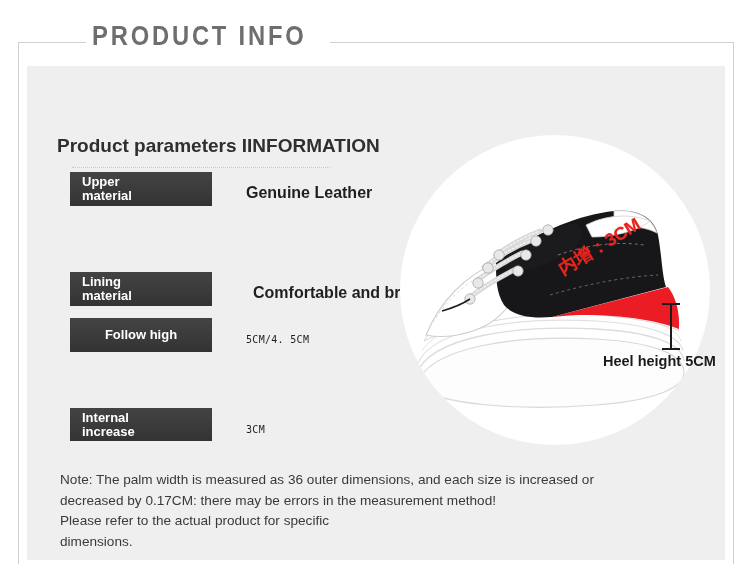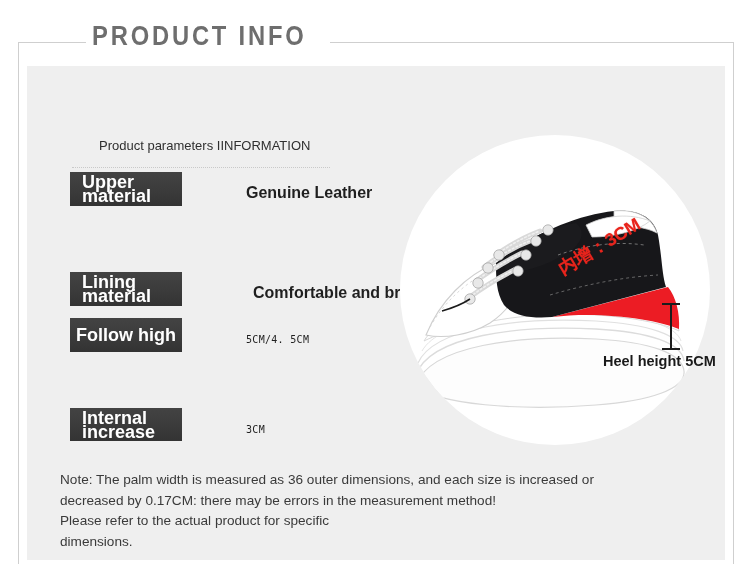--- a/index.html
+++ b/index.html
@@ -68,26 +68,25 @@
     width: 698px;
     height: 494px;
     background: #efefef;
   }
 
   
   .section-heading {
     position: absolute;
     left: 57px;
     top: 134px;
-    font-size: 13px;
+    font-size: 19px;
     line-height: 23px;
-    font-weight: normal;
+    font-weight: bold;
     color: #2f2f2f;
     white-space: nowrap;
-    margin-left: 42px;
   }
   .heading-divider {
     position: absolute;
     left: 72px;
     top: 167px;
     width: 258px;
     height: 1px;
     border-top: 1px dotted #c9c9c9;
   }
 
@@ -95,25 +94,25 @@
   .param-row {
     position: absolute;
     left: 70px;
     width: 600px;
     height: 34px;
   }
   .param-badge {
     position: absolute;
     left: 0;
     top: 0;
-    width: 112px;
+    width: 142px;
     height: 34px;
     background: linear-gradient(180deg, #434343 0%, #3b3b3b 55%, #333333 100%);
     color: #ffffff;
-    font-size: 18px;
+    font-size: 13px;
     font-weight: bold;
     display: flex;
     align-items: center;
     justify-content: center;
     text-align: center;
     line-height: 14px;
     overflow: hidden;
     box-sizing: border-box;
     padding: 0 4px;
   }

